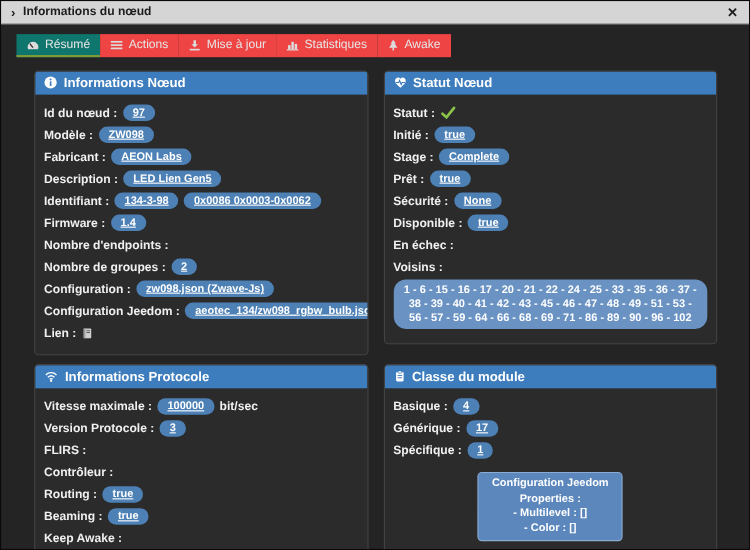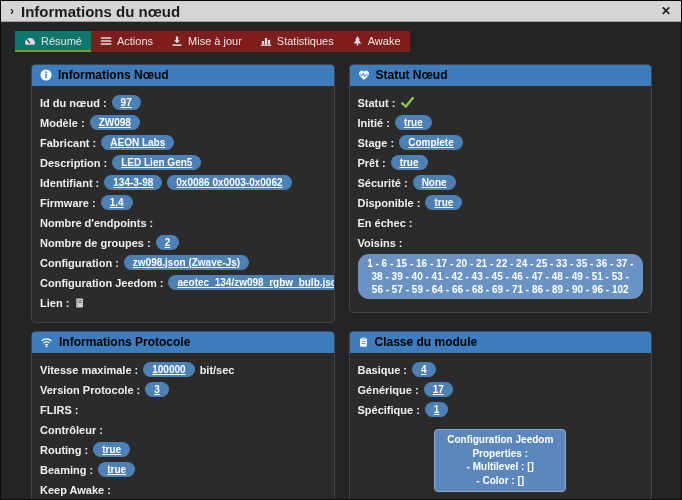--- a/index.html
+++ b/index.html
@@ -8,37 +8,37 @@
     width:682px;height:500px;position:relative;
     background:#242424;border:1px solid #090909;
     font-family:"Liberation Sans", sans-serif;
     overflow:hidden;
   }
   .titlebar{
     height:21px;background:#d5d5d5;border-bottom:1px solid #9f9f9f;
     display:flex;align-items:center;gap:7px;padding:0 10px 0 9px;
   }
   .titlebar .chev{font-size:12px;font-weight:bold;color:#1c1c1c;line-height:1;}
-  .titlebar .title{font-size:15px;font-weight:bold;color:#1c1c1c;}
+  .titlebar .title{font-size:11px;font-weight:bold;color:#1c1c1c;}
   .titlebar .close{margin-left:auto;font-size:12px;font-weight:bold;color:#1c1c1c;cursor:pointer;line-height:1;}
   .tabbar{display:flex;margin:9px 0 0 14px;}
   .tab{
     display:flex;align-items:center;gap:5px;padding:4px 9px 3px;
-    font-size:11px;color:#e6e6e6;background:#7f1d1d;cursor:pointer;
+    font-size:11px;color:#e6e6e6;background:#ef4444;cursor:pointer;
     border-bottom:2px solid transparent;white-space:nowrap;
   }
   .tab.active{background:#0f766e;border-bottom-color:#7d9c38;}
   .tab .ticon{display:inline-flex;align-items:center;color:#dcdcdc;}
   .panels{
     display:grid;grid-template-columns:1fr 1fr;gap:8px 14px;
     margin:12px 29px 0 30px;align-items:start;
   }
   .panel{background:#2b2b2b;border:1px solid #434343;border-radius:4px;overflow:hidden;}
   .panel-header{
-    background:#3d7dbd;color:#000000;font-size:12px;font-weight:bold;
+    background:#3d7dbd;color:#ffffff;font-size:12px;font-weight:bold;
     padding:3px 8px 4px;display:flex;align-items:center;gap:6px;
   }
   .panel-header .picon{display:inline-flex;align-items:center;color:#fff;}
   .panel-body{padding:9px 8px 7px;}
   .field-row{
     display:flex;align-items:center;gap:5px;margin-bottom:5px;min-height:15px;
     font-size:11px;font-weight:bold;color:#f0f0f0;
   }
   .field-label{white-space:nowrap;}
   .badge{

